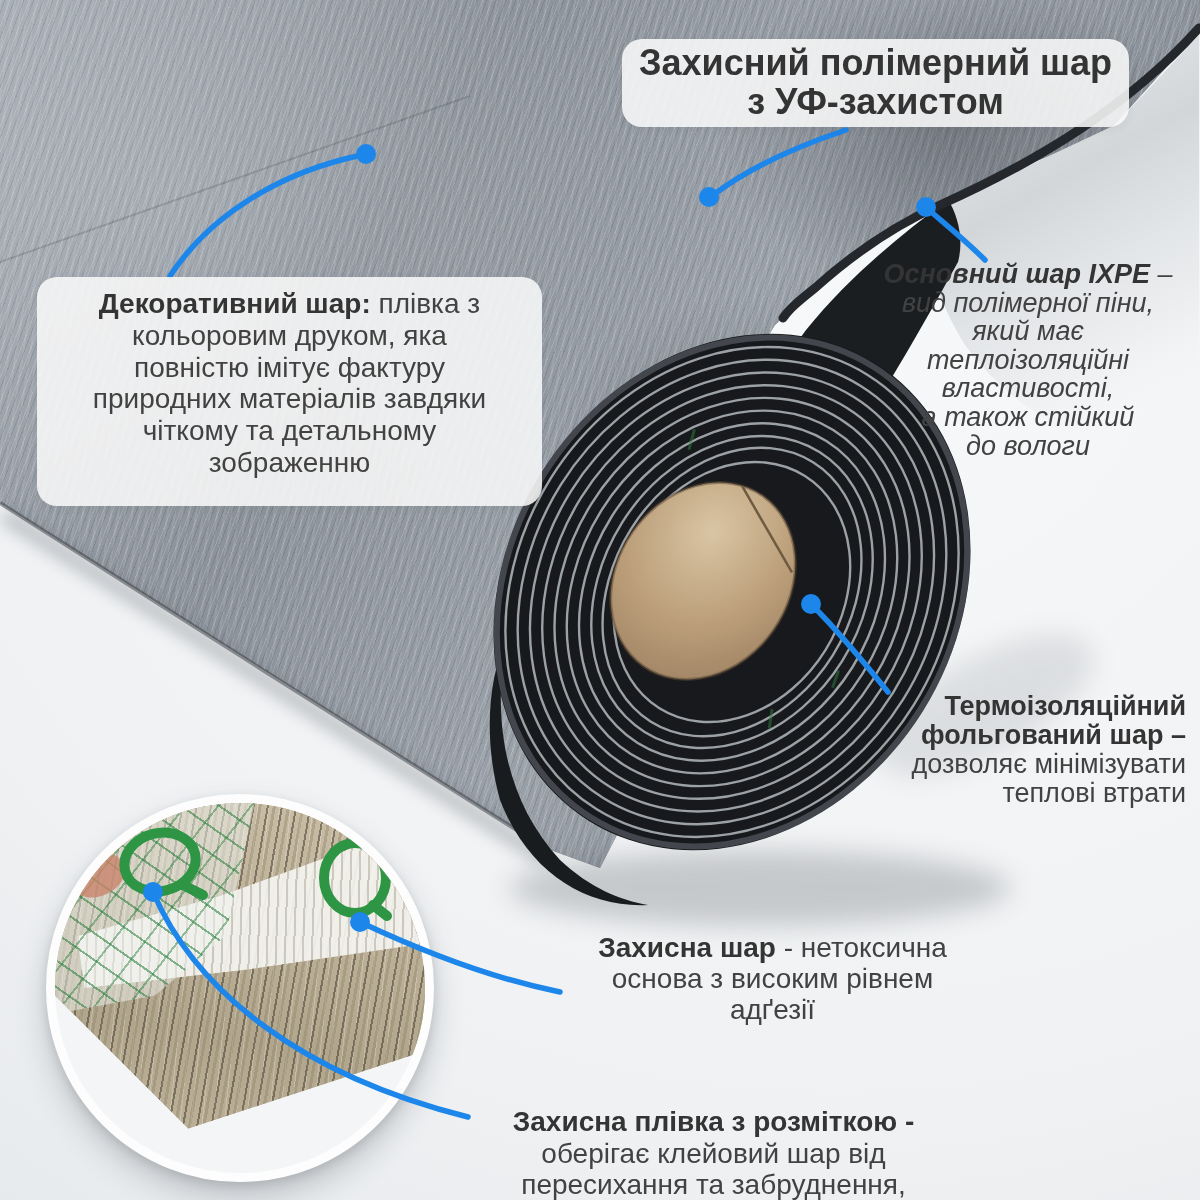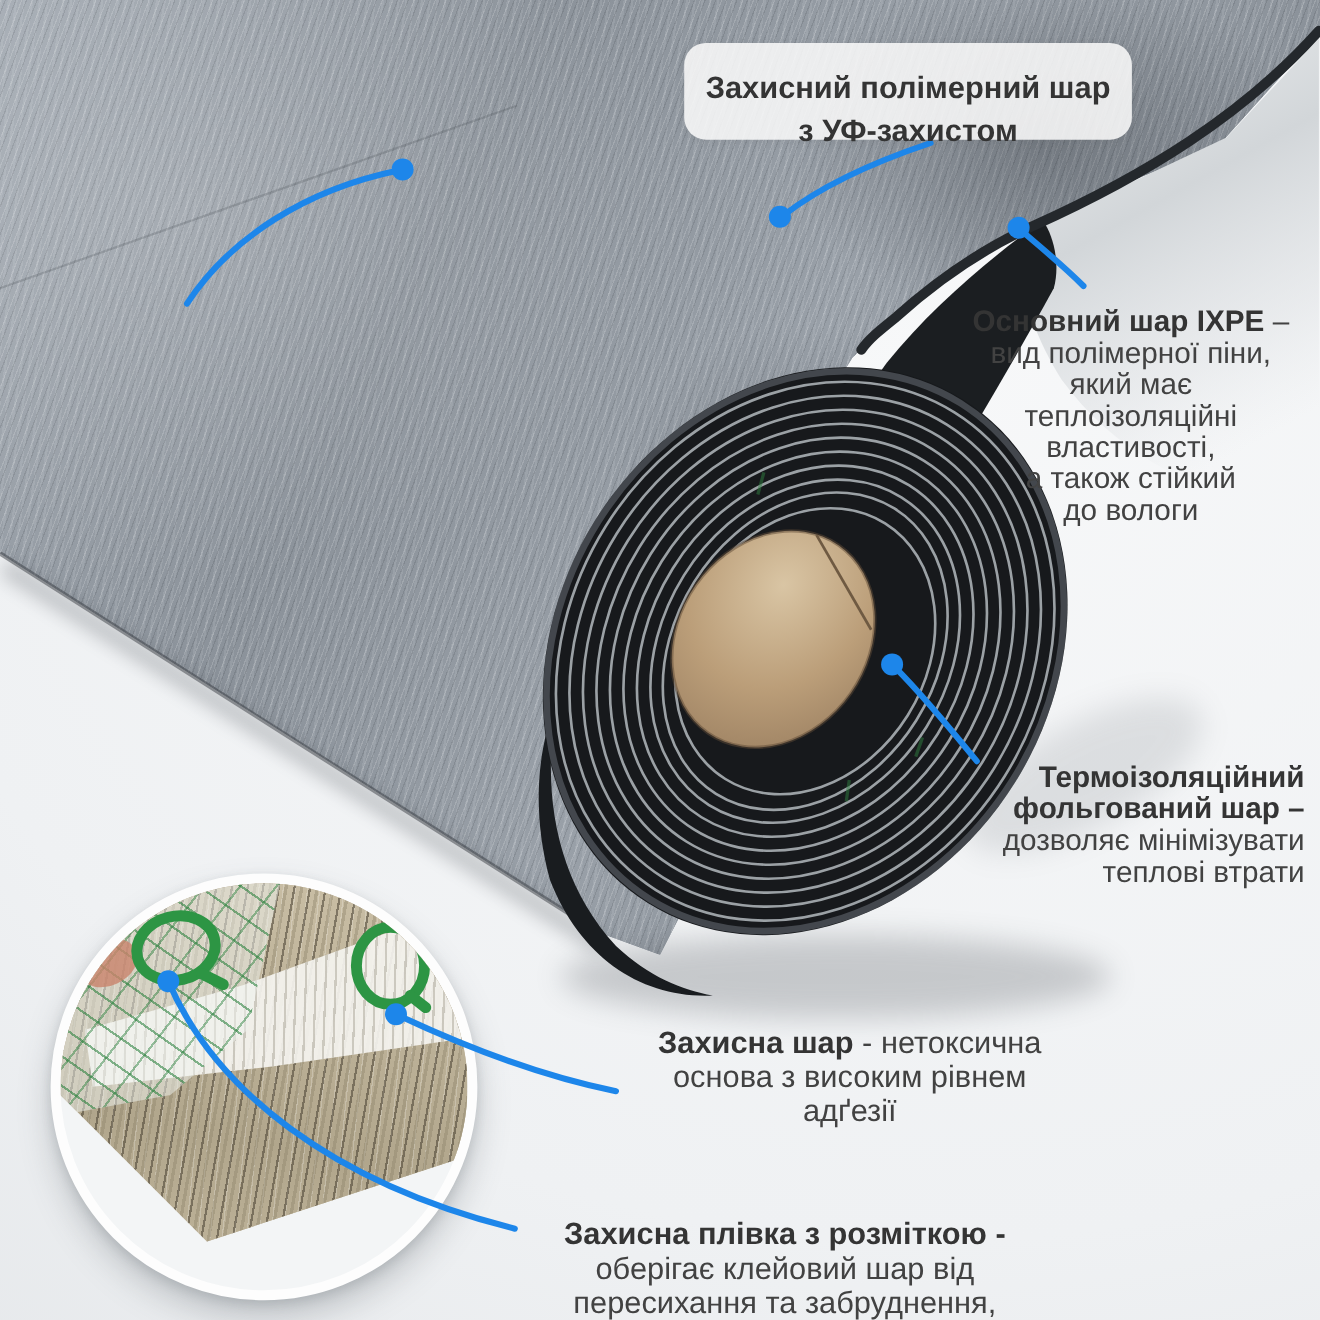--- a/index.html
+++ b/index.html
@@ -37,23 +37,23 @@
     background-color:rgba(240,243,240,.5);
     background-image:
       repeating-linear-gradient(35deg, rgba(0,0,0,0) 0 20px, rgba(35,125,55,.55) 20px 22px),
       repeating-linear-gradient(-52deg, rgba(0,0,0,0) 0 24px, rgba(35,125,55,.45) 24px 26px);}
   .pink{position:absolute;left:4%;top:14%;width:15%;height:11%;background:#c9836c;border-radius:50%;
         transform:rotate(-25deg);opacity:.8;}
   
   .ann{position:absolute;text-align:center;color:#424242;white-space:pre-line;box-sizing:border-box;}
   .ann b{font-weight:700;color:#343434;}
   .boxed{background:rgba(248,248,248,.88);border-radius:20px;box-shadow:0 2px 8px rgba(60,65,70,.08);}
-  #label-top{left:622px;top:39px;width:407px;height:88px;font-size:28px;line-height:39px;padding-top:21px;}
+  #label-top{left:622px;top:39px;width:507px;height:88px;font-size:36px;line-height:39px;padding-top:4px;}
   #label-decorative{left:37px;top:277px;width:505px;height:229px;font-size:28px;line-height:31.8px;padding-top:11px;}
-  #label-base{left:858px;top:278px;width:340px;font-size:27px;line-height:28.6px;}
+  #label-base{left:858px;top:260px;width:340px;font-size:27px;line-height:28.6px;font-style:italic;}
   #label-thermal{left:816px;top:692px;width:370px;font-size:27px;line-height:29px;text-align:right;}
   #label-adhesive{left:550px;top:932px;width:445px;font-size:28px;line-height:31px;}
   #label-film{left:446px;top:1066px;width:535px;font-size:28px;line-height:31.5px;margin-top:40px;}
 </style>
 </head>
 <body>
 
 <div id="stage">
 
   <div id="bg"></div>
@@ -163,20 +163,26 @@
       <circle cx="926" cy="207" r="10"></circle>
       <circle cx="811" cy="604" r="10"></circle>
       <circle cx="360" cy="922" r="10"></circle>
       <circle cx="153" cy="892" r="10"></circle>
     </g>
   </svg>
 
   <div id="label-top" class="ann boxed"><b>Захисний полімерний шар
 з УФ-захистом</b></div>
 
+  <div id="label-decorative" class="ann boxed"><b>Декоративний шар:</b><span> плівка з
+кольоровим друком, яка
+повністю імітує фактуру
+природних матеріалів завдяки
+чіткому та детальному
+зображенню</span></div>
 
   <div id="label-base" class="ann"><b>Основний шар IXPE</b><span> –
 вид полімерної піни,
 який має
 теплоізоляційні
 властивості,
 а також стійкий
 до вологи</span></div>
 
   <div id="label-thermal" class="ann"><b>Термоізоляційний

